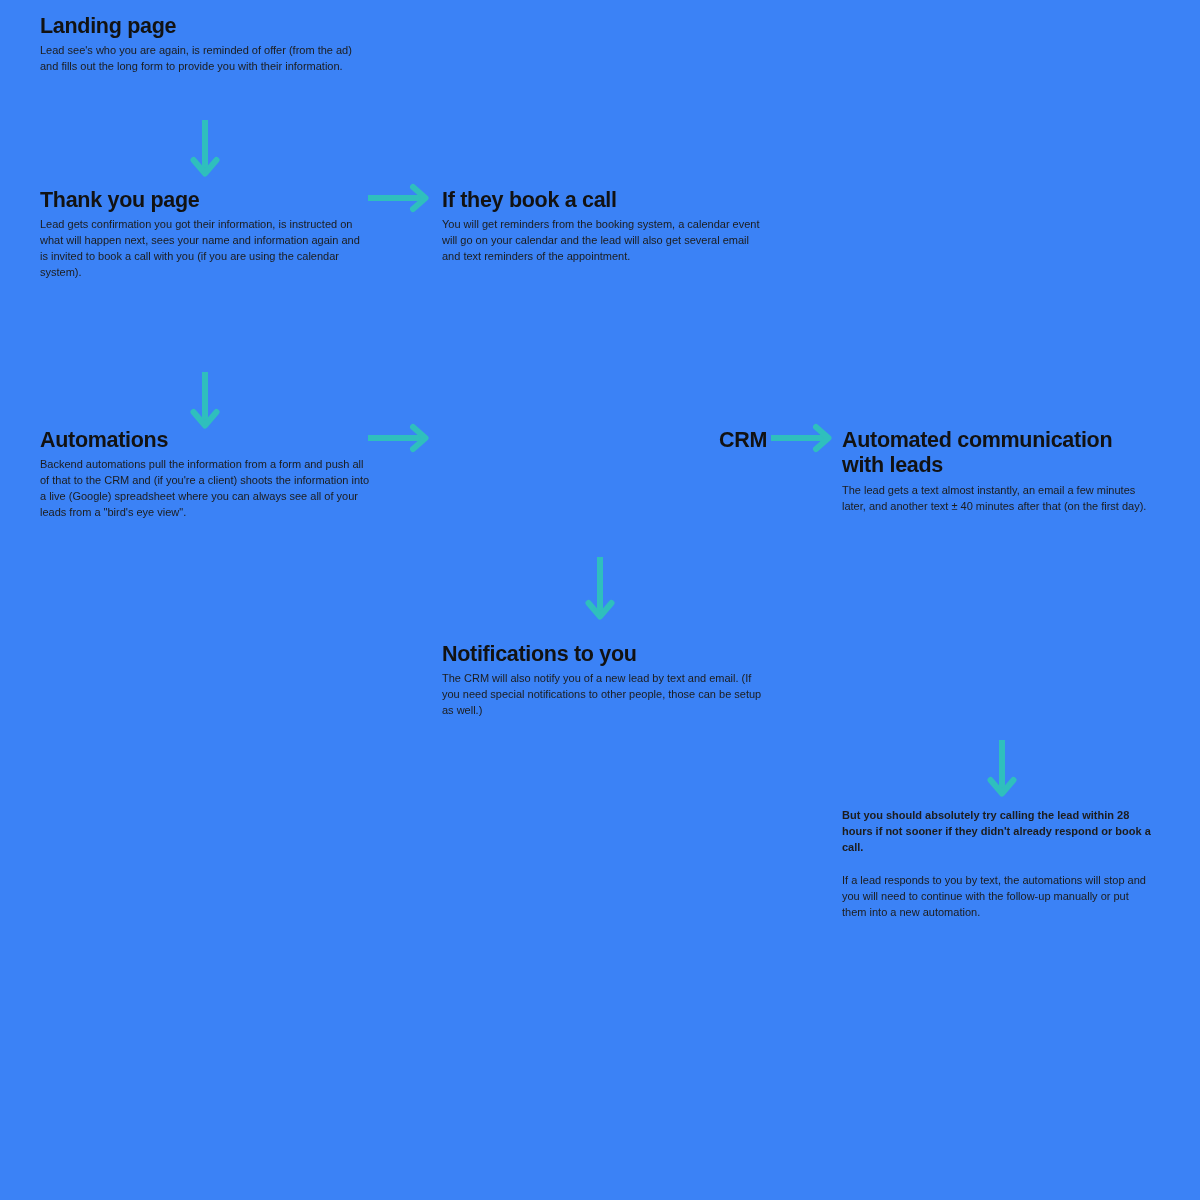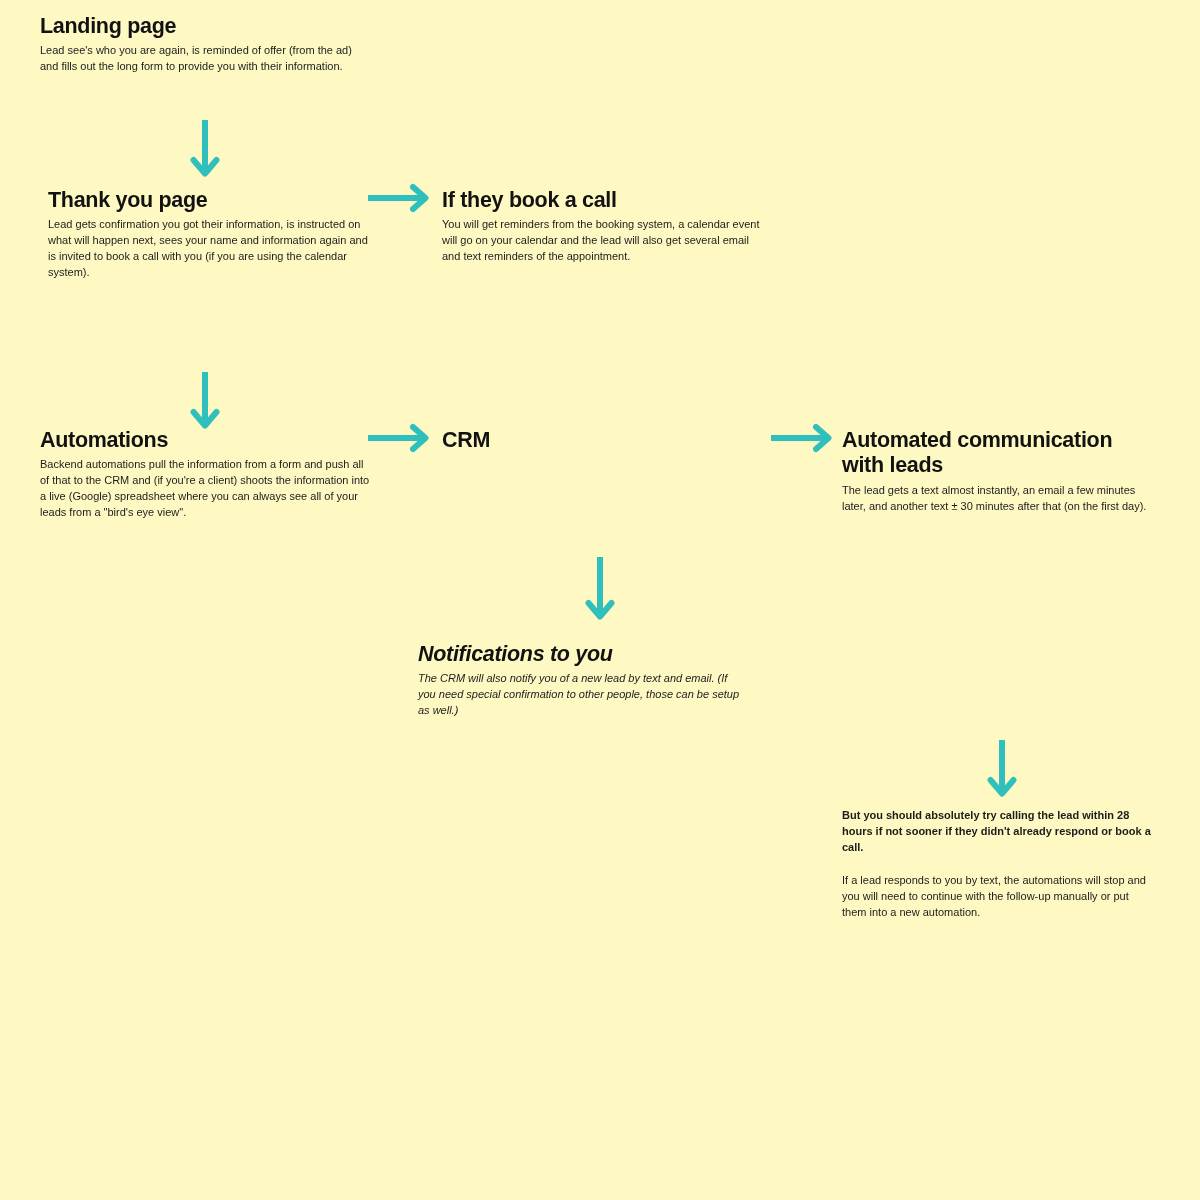--- a/index.html
+++ b/index.html
@@ -8,21 +8,21 @@
     background: #ffffff;
   }
   body {
     font-family: "Liberation Sans", sans-serif;
     color: #1a1a1a;
   }
   #canvas {
     position: relative;
     width: 1200px;
     height: 1200px;
-    background: #fef9c3;
+    background: #3b82f6;
     overflow: hidden;
   }
   .block {
     position: absolute;
     box-sizing: border-box;
   }
   .block h2 {
     margin: 0 0 4px 0;
     font-family: "Liberation Sans", sans-serif;
     font-weight: bold;
@@ -69,21 +69,21 @@
     <p>Lead see's who you are again, is reminded of offer (from the ad) and fills out the long form to provide you with their information.</p>
   </div>
 
   <div class="arrow" style="left:190px; top:118px;">
     <svg width="30" height="62" viewBox="0 0 30 62" fill="none">
       <path d="M15 2 L15 53" stroke="#2fbfbd" stroke-width="6" stroke-linecap="butt"></path>
       <path d="M3.5 42 L15 55.5 L26.5 42" stroke="#2fbfbd" stroke-width="6" stroke-linecap="round" stroke-linejoin="round" fill="none"></path>
     </svg>
   </div>
 
-  <div class="block col-a" style="left:48px; top:188px;">
+  <div class="block col-a" style="left:40px; top:188px;">
     <h2>Thank you page</h2>
     <p>Lead gets confirmation you got their information, is instructed on what will happen next, sees your name and information again and is invited to book a call with you (if you are using the calendar system).</p>
   </div>
 
   <div class="arrow" style="left:366px; top:183px;">
     <svg width="66" height="30" viewBox="0 0 66 30" fill="none">
       <path d="M2 15 L56 15" stroke="#2fbfbd" stroke-width="6" stroke-linecap="butt"></path>
       <path d="M47 4 L59.5 15 L47 26" stroke="#2fbfbd" stroke-width="6" stroke-linecap="round" stroke-linejoin="round" fill="none"></path>
     </svg>
   </div>
@@ -105,46 +105,46 @@
     <p>You will get reminders from the booking system, a calendar event will go on your calendar and the lead will also get several email and text reminders of the appointment.</p>
   </div>
 
   <div class="arrow" style="left:366px; top:423px;">
     <svg width="66" height="30" viewBox="0 0 66 30" fill="none">
       <path d="M2 15 L56 15" stroke="#2fbfbd" stroke-width="6" stroke-linecap="butt"></path>
       <path d="M47 4 L59.5 15 L47 26" stroke="#2fbfbd" stroke-width="6" stroke-linecap="round" stroke-linejoin="round" fill="none"></path>
     </svg>
   </div>
 
-  <div class="block col-b" style="left:442px; top:428px;">
+  <div class="block col-b" style="left:442px; top:428px;text-align:right;">
     <h2>CRM</h2>
   </div>
 
   <div class="arrow" style="left:585px; top:555px;">
     <svg width="30" height="70" viewBox="0 0 30 70" fill="none">
       <path d="M15 2 L15 59" stroke="#2fbfbd" stroke-width="6" stroke-linecap="butt"></path>
       <path d="M3.5 48 L15 61.5 L26.5 48" stroke="#2fbfbd" stroke-width="6" stroke-linecap="round" stroke-linejoin="round" fill="none"></path>
     </svg>
   </div>
 
-  <div class="block col-b" style="left:418px; top:642px;font-style:italic;">
+  <div class="block col-b" style="left:442px; top:642px;">
     <h2>Notifications to you</h2>
-    <p>The CRM will also notify you of a new lead by text and email. (If you need special confirmation to other people, those can be setup as well.)</p>
+    <p>The CRM will also notify you of a new lead by text and email. (If you need special notifications to other people, those can be setup as well.)</p>
   </div>
 
   <div class="arrow" style="left:769px; top:423px;">
     <svg width="66" height="30" viewBox="0 0 66 30" fill="none">
       <path d="M2 15 L56 15" stroke="#2fbfbd" stroke-width="6" stroke-linecap="butt"></path>
       <path d="M47 4 L59.5 15 L47 26" stroke="#2fbfbd" stroke-width="6" stroke-linecap="round" stroke-linejoin="round" fill="none"></path>
     </svg>
   </div>
 
   <div class="block col-c" style="left:842px; top:428px;">
     <h2>Automated communication with leads</h2>
-    <p>The lead gets a text almost instantly, an email a few minutes later, and another text ± 30 minutes after that (on the first day).</p>
+    <p>The lead gets a text almost instantly, an email a few minutes later, and another text ± 40 minutes after that (on the first day).</p>
   </div>
 
   <div class="arrow" style="left:987px; top:738px;">
     <svg width="30" height="62" viewBox="0 0 30 62" fill="none">
       <path d="M15 2 L15 53" stroke="#2fbfbd" stroke-width="6" stroke-linecap="butt"></path>
       <path d="M3.5 42 L15 55.5 L26.5 42" stroke="#2fbfbd" stroke-width="6" stroke-linecap="round" stroke-linejoin="round" fill="none"></path>
     </svg>
   </div>
 
   <div class="block col-c" style="left:842px; top:808px;">

